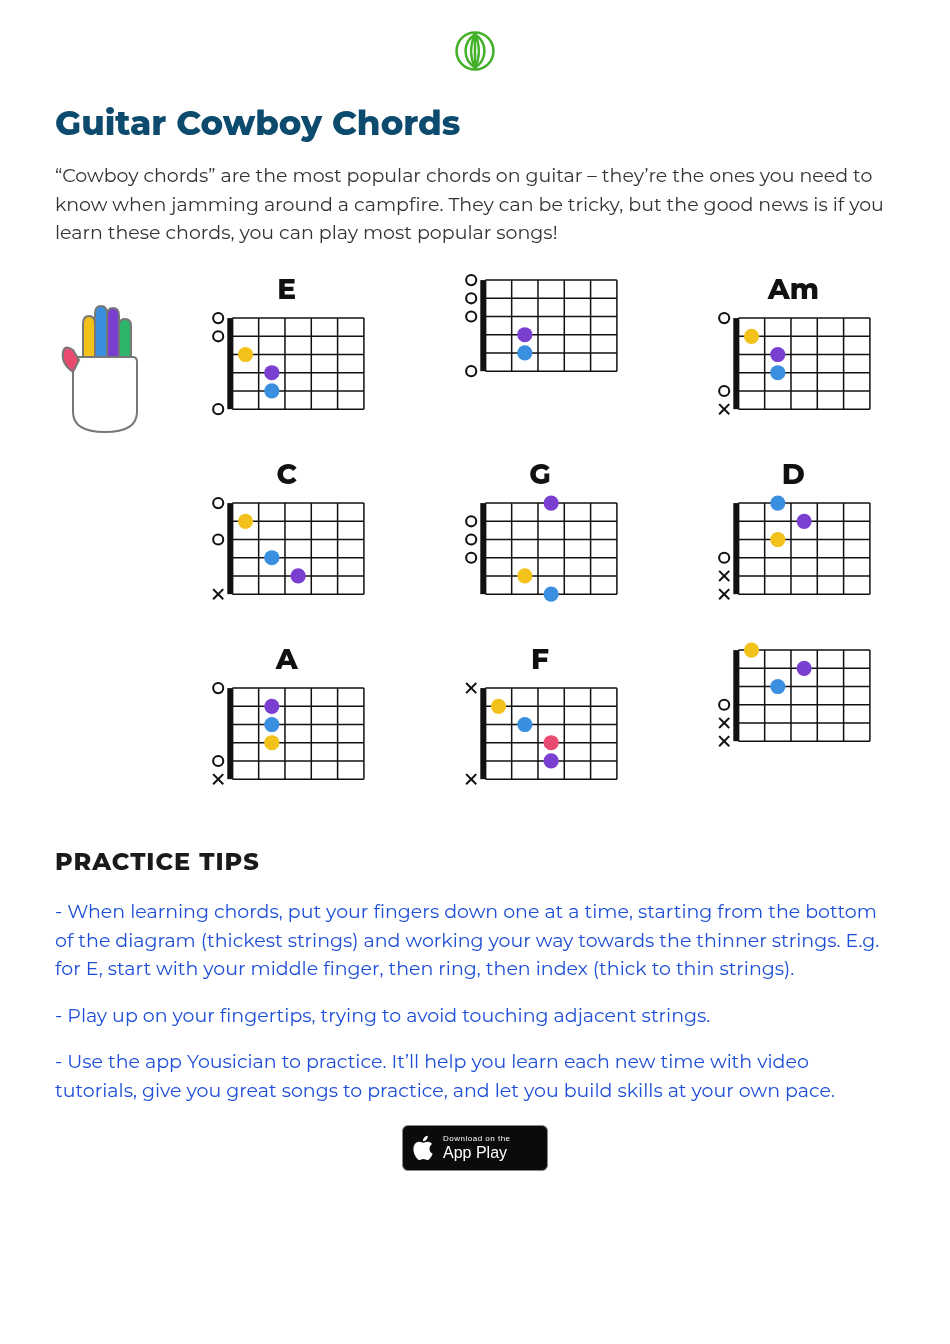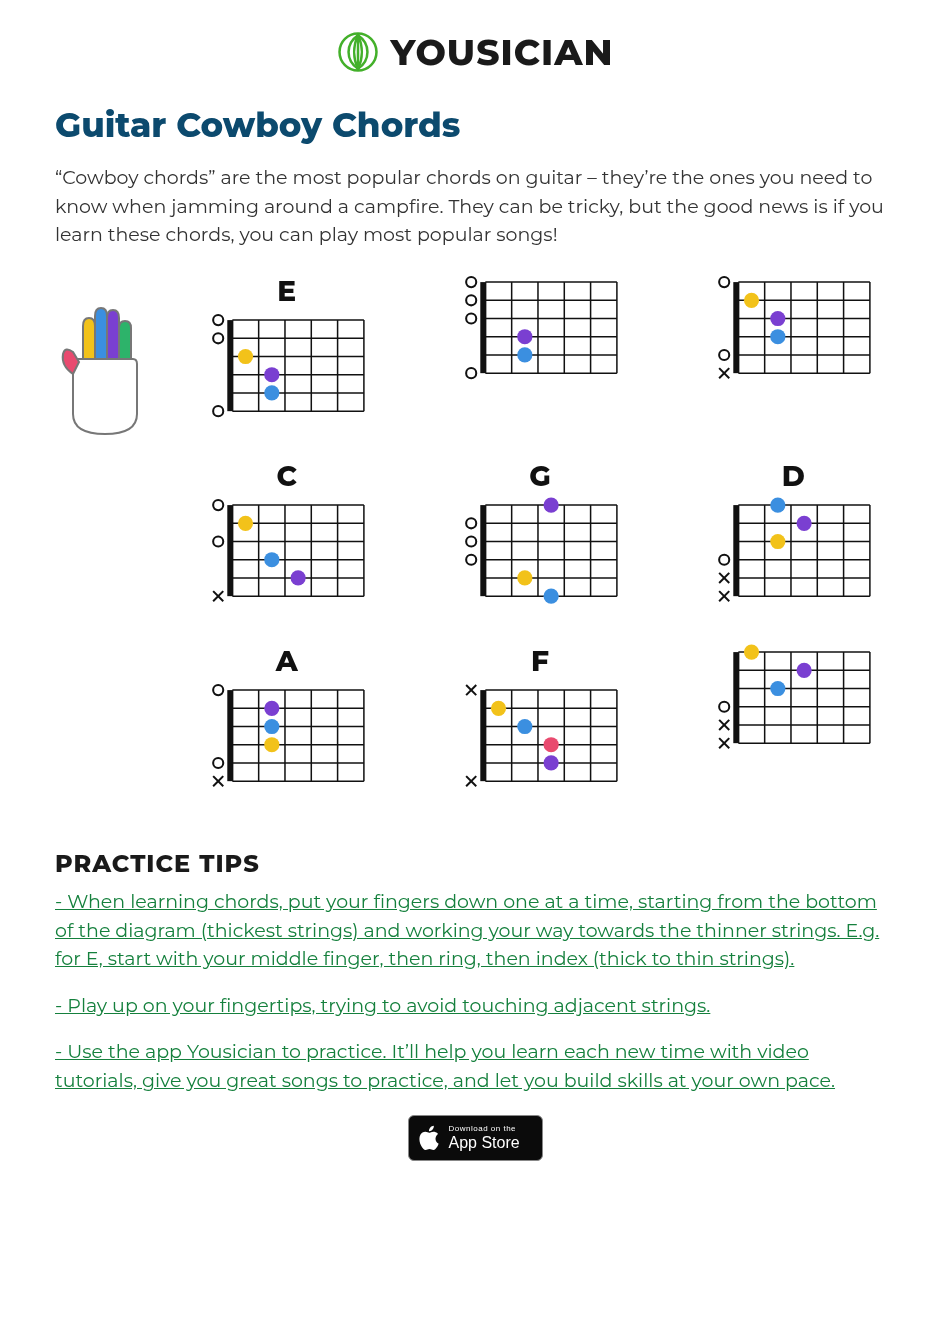--- a/index.html
+++ b/index.html
@@ -59,37 +59,36 @@
     font-weight: 800;
     color: #111;
     margin-bottom: 4px;
   }
   .chord-svg { width: 170px; height: auto; }
   h2.tips-title {
     font-size: 24px;
     font-weight: 800;
     letter-spacing: 1px;
     color: #1a1a1a;
-    margin-bottom: 10px;
+    margin-bottom: 22px;
   }
   p.tip {
     font-size: 19px;
     line-height: 1.5;
-    color: #15803d;
+    color: #1d4ed8;
     margin-bottom: 18px;
-    text-decoration: underline;
   }
   .badges {
     display: flex;
     justify-content: center;
     gap: 12px;
     margin-top: 20px;
   }
   .store-badge {
-    width: 135px;
+    width: 146px;
     height: 46px;
     background: #0b0b0b;
     border: 1px solid #888;
     border-radius: 6px;
     display: flex;
     align-items: center;
     padding: 0 10px;
     gap: 8px;
     color: #fff;
     font-family: Arial, sans-serif;
@@ -107,21 +106,20 @@
   <svg class="logo-mark" viewBox="0 0 100 100">
     <g fill="none" stroke="#43b02a" stroke-width="6" stroke-linecap="round">
       <circle cx="50" cy="50" r="44"></circle>
       <path d="M50 10 C20 30 20 70 50 90"></path>
       <path d="M50 10 C80 30 80 70 50 90"></path>
       <path d="M50 10 C38 35 38 65 50 90"></path>
       <path d="M50 10 C62 35 62 65 50 90"></path>
       <line x1="50" y1="10" x2="50" y2="90"></line>
     </g>
   </svg>
-  <span class="logo-text">YOUSICIAN</span>
 </div>
 
 <h1 class="page-title">Guitar Cowboy Chords</h1>
 <p class="intro">“Cowboy chords” are the most popular chords on guitar – they’re the ones you need to know when jamming around a campfire. They can be tricky, but the good news is if you learn these chords, you can play most popular songs!</p>
 
 <div class="chords-area">
   <div class="hand-col">
     <svg class="hand-svg" viewBox="0 0 100 140">
       <path d="M18 60 L18 110 Q18 130 50 130 Q82 130 82 110 L82 60 Q82 55 78 55 L22 55 Q18 55 18 60 Z" fill="#fff" stroke="#777" stroke-width="2"></path>
 
@@ -173,20 +171,21 @@
             <line x1="30" y1="98" x2="160" y2="98" stroke="#111" stroke-width="1.5"></line>
             <circle cx="16" cy="8" r="5" fill="none" stroke="#111" stroke-width="2"></circle>
             <circle cx="16" cy="26" r="5" fill="none" stroke="#111" stroke-width="2"></circle>
             <circle cx="16" cy="44" r="5" fill="none" stroke="#111" stroke-width="2"></circle>
             <circle cx="69" cy="62" r="7.5" fill="#7a3fd1"></circle>
             <circle cx="69" cy="80" r="7.5" fill="#3b8fe0"></circle>
             <circle cx="16" cy="98" r="5" fill="none" stroke="#111" stroke-width="2"></circle>
           </svg></div>
       </div>
       <div class="chord-block">
+        <div class="chord-name">Am</div>
         <div><svg class="chord-svg" viewBox="0 0 168 112">
             <rect x="25" y="8" width="6" height="90" fill="#111"></rect>
             <line x1="56" y1="8" x2="56" y2="98" stroke="#111" stroke-width="1.5"></line>
             <line x1="82" y1="8" x2="82" y2="98" stroke="#111" stroke-width="1.5"></line>
             <line x1="108" y1="8" x2="108" y2="98" stroke="#111" stroke-width="1.5"></line>
             <line x1="134" y1="8" x2="134" y2="98" stroke="#111" stroke-width="1.5"></line>
             <line x1="160" y1="8" x2="160" y2="98" stroke="#111" stroke-width="1.5"></line>
             <line x1="30" y1="8" x2="160" y2="8" stroke="#111" stroke-width="1.5"></line>
             <line x1="30" y1="26" x2="160" y2="26" stroke="#111" stroke-width="1.5"></line>
             <line x1="30" y1="44" x2="160" y2="44" stroke="#111" stroke-width="1.5"></line>
@@ -355,16 +354,16 @@
 <p class="tip">- Play up on your fingertips, trying to avoid touching adjacent strings.</p>
 <p class="tip">- Use the app Yousician to practice. It’ll help you learn each new time with video tutorials, give you great songs to practice, and let you build skills at your own pace.</p>
 
 <div class="badges">
   <div class="store-badge">
     <svg class="icon" width="22" height="26" viewBox="0 0 22 26">
       <path fill="#fff" d="M16.5 13.6c0-3 2.5-4.5 2.6-4.6-1.4-2-3.6-2.3-4.4-2.3-1.8-.2-3.6 1.1-4.5 1.1-.9 0-2.4-1.1-3.9-1-2 0-3.9 1.2-4.9 3-2.1 3.7-.5 9.2 1.5 12.2 1 1.5 2.2 3.1 3.7 3 1.5-.1 2.1-1 3.9-1s2.3 1 3.9 1c1.6 0 2.6-1.5 3.6-2.9 1.1-1.7 1.6-3.3 1.6-3.4-.1 0-3.1-1.2-3.1-5.1zM13.6 4.5c.8-1 1.4-2.4 1.2-3.8-1.2.1-2.7.8-3.5 1.8-.8.9-1.5 2.3-1.3 3.7 1.3.1 2.7-.7 3.6-1.7z"></path>
     </svg>
     <div class="lines">
       <span class="line1">Download on the</span>
-      <span class="line2">App Store</span>
+      <span class="line2">App Play</span>
     </div>
   </div>
 </div>
 
 </body></html>

